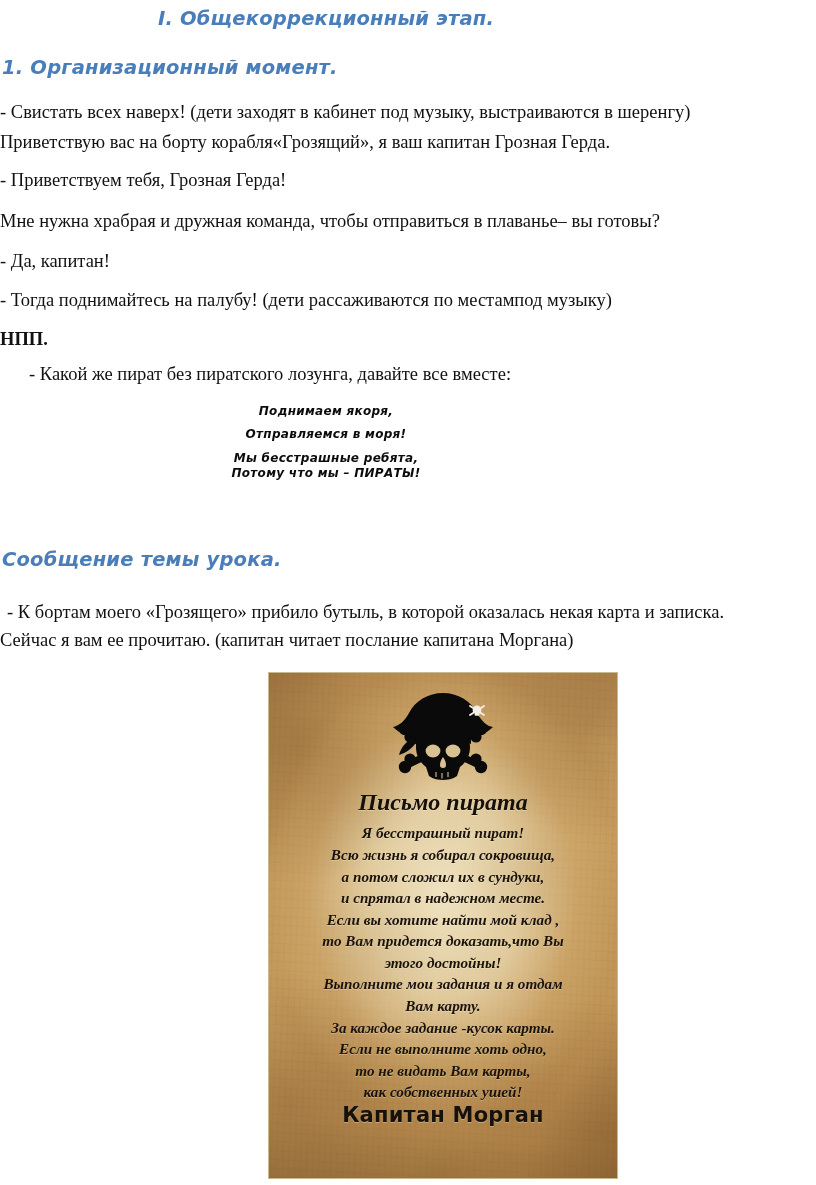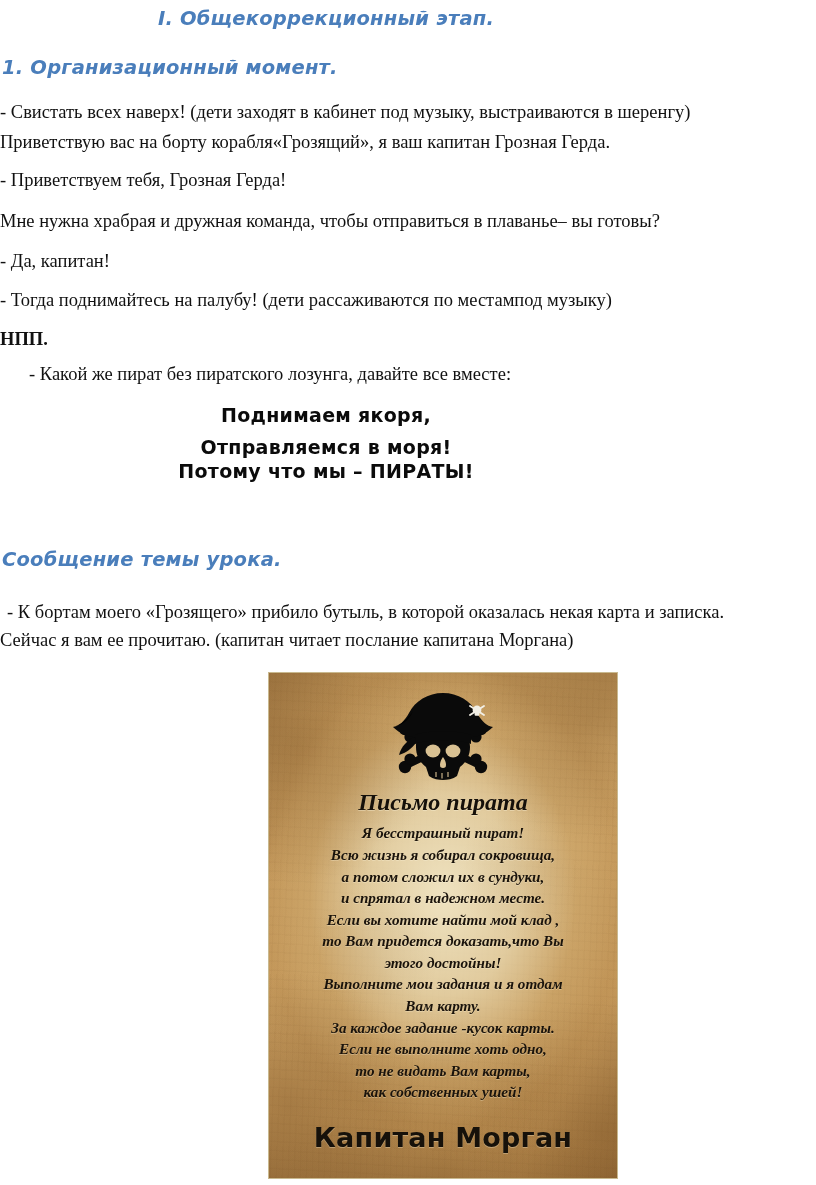--- a/index.html
+++ b/index.html
@@ -50,22 +50,23 @@
     margin: 0;
     white-space: nowrap;
   }
   .para.bold {
     font-weight: bold;
   }
 
   
   .chant-line {
     font-family: "DejaVu Sans", "Liberation Sans", sans-serif;
-    font-weight: bold;
-    font-size: 19px;
+    font-style: italic;
+    font-weight: bold;
+    font-size: 12px;
     line-height: 1.2;
     text-align: center;
     color: #0b0b0b;
     margin: 0;
     letter-spacing: 0.3px;
   }
 
   
   .abs { position: absolute; }
 
@@ -163,25 +164,25 @@
     font-style: italic;
     font-size: 15.2px;
     line-height: 1.42;
     color: #1a130b;
     text-shadow: 0 1px 0 rgba(255,248,225,0.30);
   }
   .letter-body .lbline { display: block; white-space: nowrap; }
   .letter-sign {
     font-family: "DejaVu Sans", "Liberation Sans", sans-serif;
     font-weight: bold;
-    font-size: 27px;
+    font-size: 21px;
     line-height: 1.1;
     color: #16110a;
     text-align: center;
-    margin-top: 20px;
+    margin-top: 1px;
     letter-spacing: 0.2px;
     text-shadow: 0 1px 0 rgba(255,248,225,0.30);
   }
 </style>
 </head>
 <body>
 
 <div class="page">
 
   <h1 class="heading-blue centered abs" style="left:0; right:0; top:8px;">I. Общекоррекционный этап.</h1>
@@ -199,20 +200,21 @@
 
   <p class="para abs" style="left:0px; top:288px;">- Тогда поднимайтесь на палубу! (дети рассаживаются по местампод музыку)</p>
 
   <p class="para bold abs" style="left:0px; top:327px;">НПП.</p>
 
   <p class="para abs" style="left:0px; top:362px;margin-left:29px;">- Какой же пират без пиратского лозунга, давайте все вместе:</p>
 
   <div class="abs" style="left:0; right:0; top:404px;">
     <p class="chant-line">Поднимаем якоря,</p>
     <p class="chant-line" style="margin-top:9px;">Отправляемся в моря!</p>
+    <p class="chant-line" style="margin-top:9px;">Мы бесстрашные ребята,</p>
     <p class="chant-line" style="margin-top:1px;">Потому что мы – ПИРАТЫ!</p>
   </div>
 
   <h2 class="heading-blue abs" style="left:2px; top:549px;">Сообщение темы урока.</h2>
 
   <p class="para abs" style="left:7px; top:600px;">- К бортам моего «Грозящего» прибило бутыль, в которой оказалась некая карта и записка.</p>
   <p class="para abs" style="left:0px; top:628px;">Сейчас я вам ее прочитаю. (капитан читает послание капитана Моргана)</p>
 
   <figure class="letter-figure">
     <div class="letter-inner">

